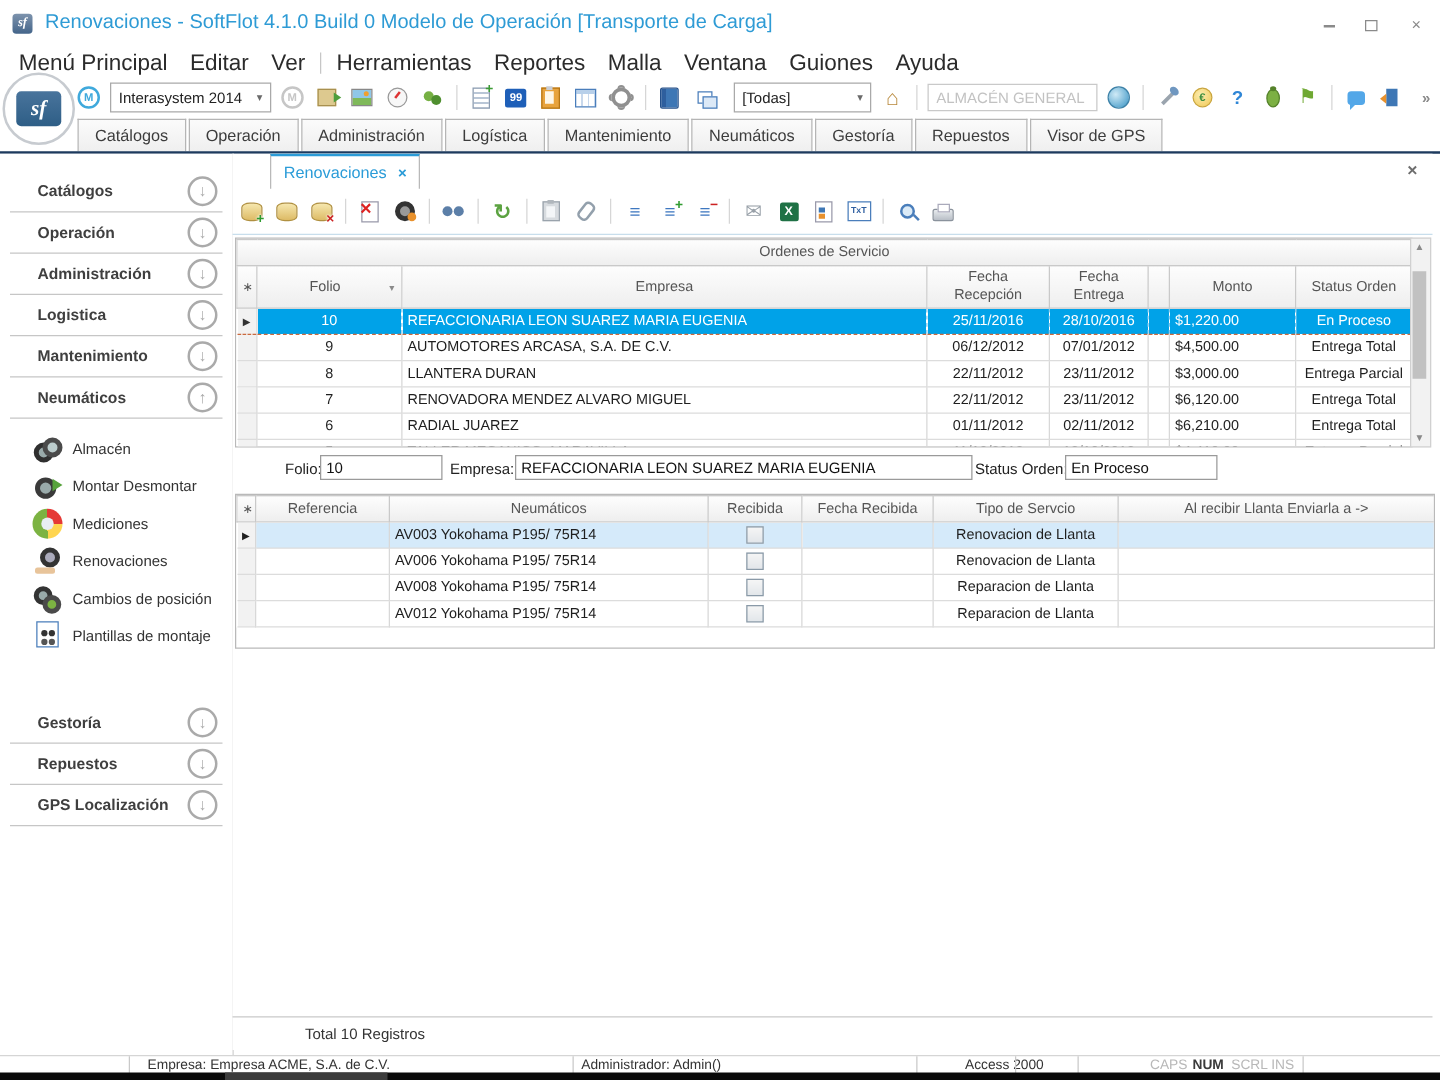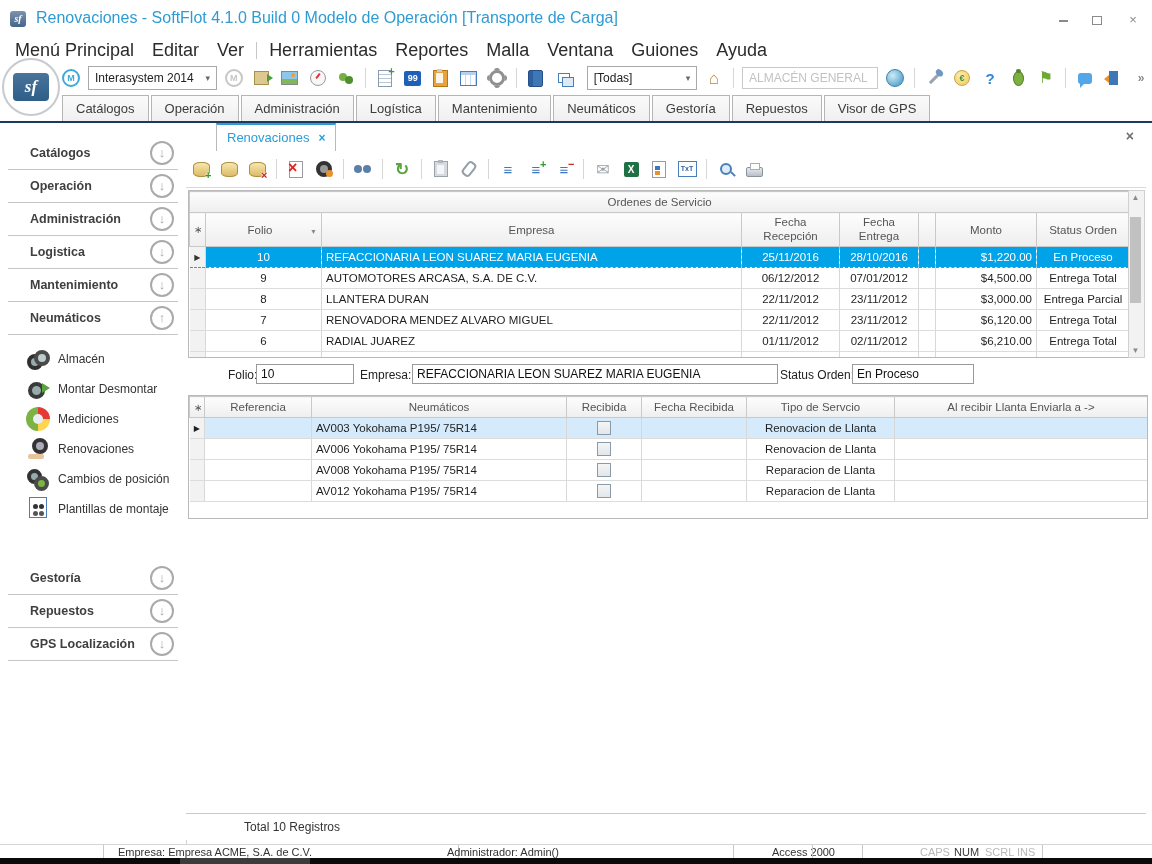--- a/index.html
+++ b/index.html
@@ -184,21 +184,21 @@
   table.grid td{border-right:1px solid #d8d8d8;border-bottom:1px solid #dcdcdc;color:#1f1f1f}
   .gwrap{position:absolute;border:1px solid #b9b9b9;overflow:hidden;background:#fff}
   th.group{height:18px;font-size:11.5px;color:#666}
   .markercell{background:#f2f2f2;text-align:center;color:#444;font-size:8px;padding:0 !important}
   th.markerh{background:linear-gradient(#fdfdfd,#eeeeee);text-align:center;color:#666;font-size:10px;padding:0}
   tr.sel td{background:#00a2e8;color:#fff;border-top:1px dashed #c96a3f;border-bottom:1px dashed #c96a3f;
             border-right:1px dashed #7fc8ef}
   tr.sel td.markercell{background:#f2f2f2;color:#333;border-right:1px solid #d8d8d8}
   tr.dsel td{background:#d5eafa}
   tr.dsel td.markercell{background:#f2f2f2}
-  .tcenter{text-align:center}.tright{text-align:right}
+  .tcenter{text-align:center}.tright{}
   .sorticon{float:right;color:#8a8a8a;font-size:7px;margin-top:4px}
   .hdr2{white-space:normal !important;line-height:1.15;text-align:center}
   .cb{width:12px;height:12px;border:1px solid #8a9aa8;background:linear-gradient(#f5f5f5,#e2e6ea);
       display:inline-block;vertical-align:middle;cursor:pointer}
 
   
   .vscroll{position:absolute;width:15px;background:#f2f2f2;border:1px solid #d0d0d0}
   .varrow{position:absolute;left:0;width:13px;text-align:center;color:#8a8a8a;font-size:8px;cursor:pointer}
   .vthumb{position:absolute;left:1px;width:11px;background:#c1c1c1;cursor:pointer}
 
@@ -207,21 +207,21 @@
   .finput{position:absolute;height:18px;border:1px solid #9a9a9a;background:#fff;font-size:12px;
           padding:0 4px;font-family:"Liberation Sans",sans-serif;color:#111}
 
   .totallbl{position:absolute;font-size:12px;color:#333}
   .footline{position:absolute;height:1px;background:#c9c9c9}
 
   
   .statusbar{left:0;top:844px;width:1152px;height:14px;border-top:1px solid #d5d5d5;background:#fff}
   .stext{position:absolute;top:1px;font-size:11px;color:#333;white-space:nowrap}
   .ssep{position:absolute;top:0;width:1px;height:14px;background:#c9c9c9}
-  .kgray{color:#b8b8b8}.kdark{color:#3a3a3a;font-weight:normal}
+  .kgray{color:#b8b8b8}.kdark{color:#3a3a3a;font-weight:bold}
   .taskstrip{left:0;top:858px;width:1152px;height:6px;background:#0a0a0a}
   .taskseg{left:180px;top:858px;width:130px;height:6px;background:#3c3c3c}
 </style>
 </head>
 <body>
 
 <div class="abs titlebar">
   <div class="abs appicon">sf</div>
   <div class="abs wtitle">Renovaciones - SoftFlot 4.1.0 Build 0  Modelo de Operación [Transporte de Carga]</div>
   <div class="abs winbtn" style="left:1052px"><span class="minbar"></span></div>
@@ -665,21 +665,21 @@
   </div>
 
   <div class="footline" style="left:0;top:690px;width:960px"></div>
   <span class="totallbl" style="left:58px;top:697px">Total 10 Registros</span>
 </div>
 
 <div class="abs statusbar">
   <span class="ssep" style="left:103px"></span>
   <span class="stext" style="left:118px">Empresa: Empresa ACME, S.A. de C.V.</span>
   <span class="ssep" style="left:458px"></span>
-  <span class="stext" style="left:447px">Administrador: Admin()</span>
+  <span class="stext" style="left:465px">Administrador: Admin()</span>
   <span class="ssep" style="left:733px"></span>
   <span class="stext" style="left:772px">Access 2000</span>
   <span class="ssep" style="left:812px"></span>
   <span class="ssep" style="left:862px"></span>
   <span class="stext kgray" style="left:920px">CAPS</span>
   <span class="stext kdark" style="left:954px">NUM</span>
   <span class="stext kgray" style="left:985px">SCRL</span>
   <span class="stext kgray" style="left:1017px">INS</span>
   <span class="ssep" style="left:1042px"></span>
 </div>

